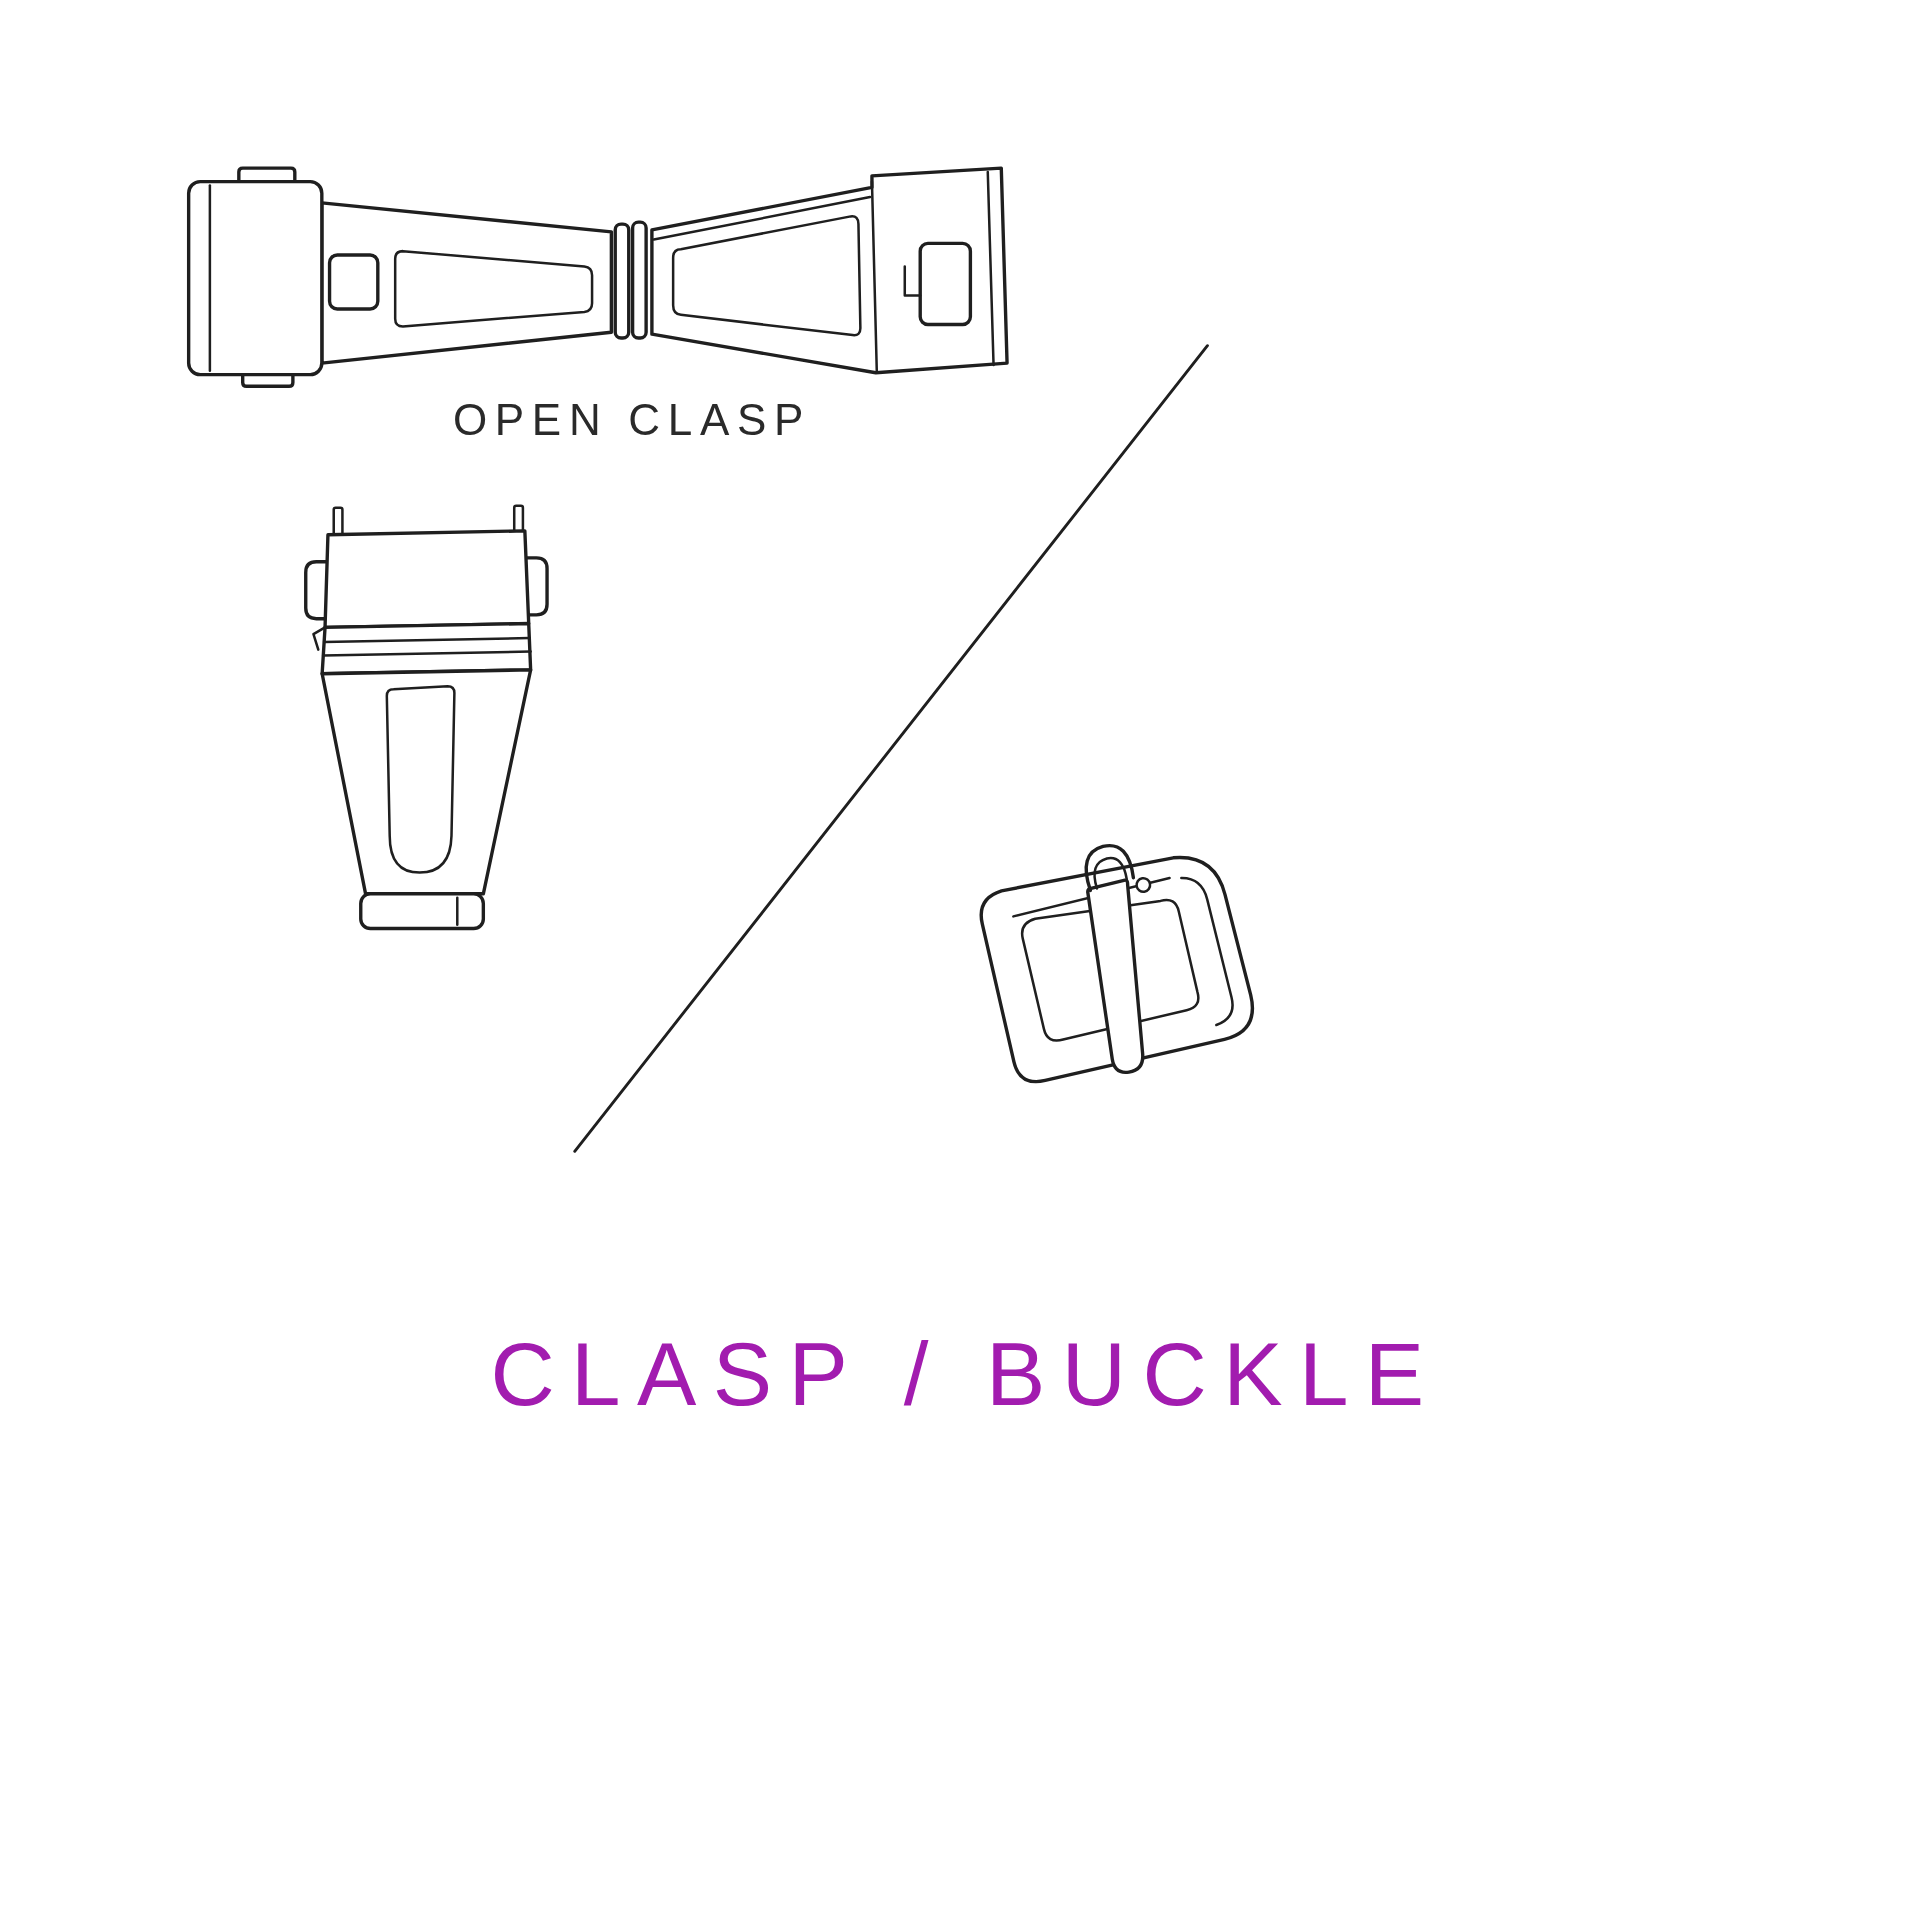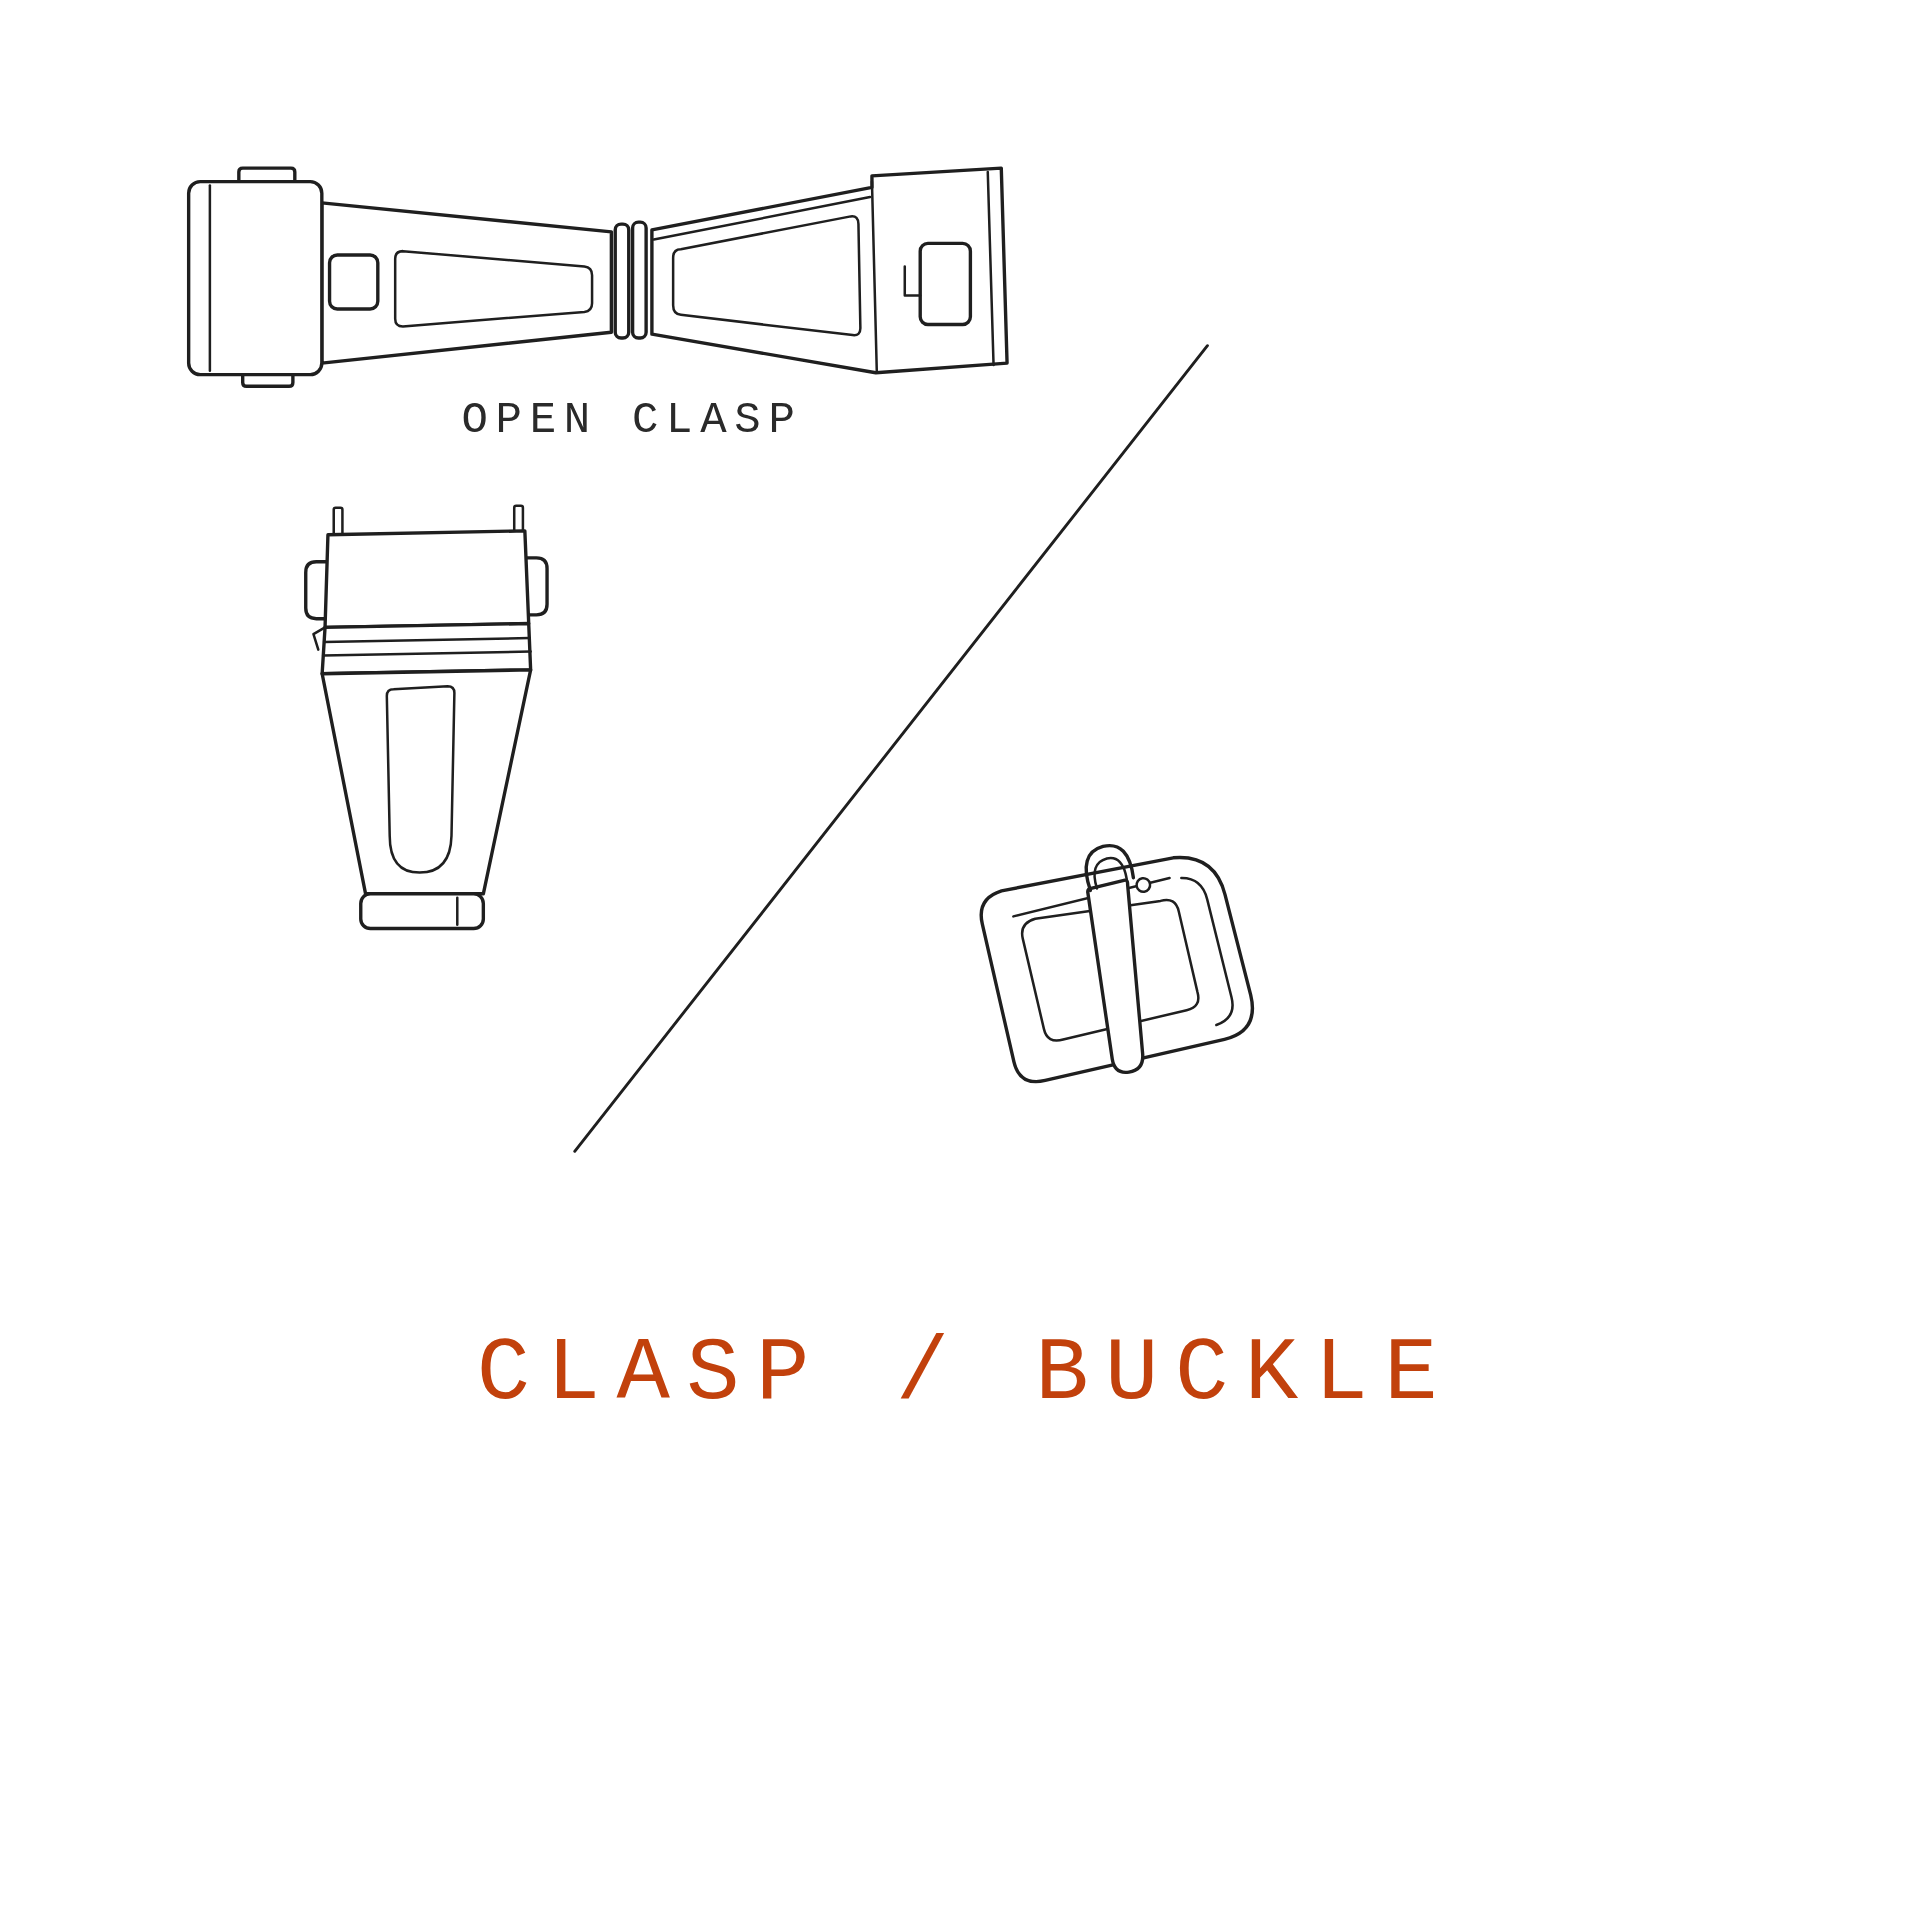--- a/index.html
+++ b/index.html
@@ -7,21 +7,20 @@
     background:var(--bg,#ffffff);
     font-family:"Liberation Sans", sans-serif;
     color:var(--ink,#1f1f1f);
   }
   .canvas{
     position:relative;
     width:1931px;
     height:1778px;
     background:var(--bg,#ffffff);
     overflow:hidden;
-    font-family:Liberation Mono, monospace;
   }
   .illustration{position:absolute;}
   .illustration svg{display:block;color:var(--ink,#1f1f1f);}
   .caption{
     position:absolute;
     text-align:center;
     font-size:44px;
     letter-spacing:7.7px;
     line-height:1;
     color:#2a2a2a;
@@ -31,21 +30,21 @@
   .caption-open{left:246px;top:398px;width:772px;}
   .caption-closed{left:127px;top:964px;width:579px;}
   .page-title{
     position:absolute;
     left:0;top:1330px;width:1931px;
     text-align:center;
     font-size:89px;
     letter-spacing:16.4px;
     font-weight:500;
     line-height:1;
-    color:#c2410c;
+    color:#a21caf;
     white-space:nowrap;
   }
   .stroke{fill:none;stroke:currentColor;stroke-width:3.5;stroke-linejoin:round;stroke-linecap:round;}
   .stroke-fill{fill:#ffffff;stroke:currentColor;stroke-width:3.5;stroke-linejoin:round;stroke-linecap:round;}
   .thin{stroke-width:2.6;}
 </style>
 </head>
 <body>
 
 <div class="canvas">

